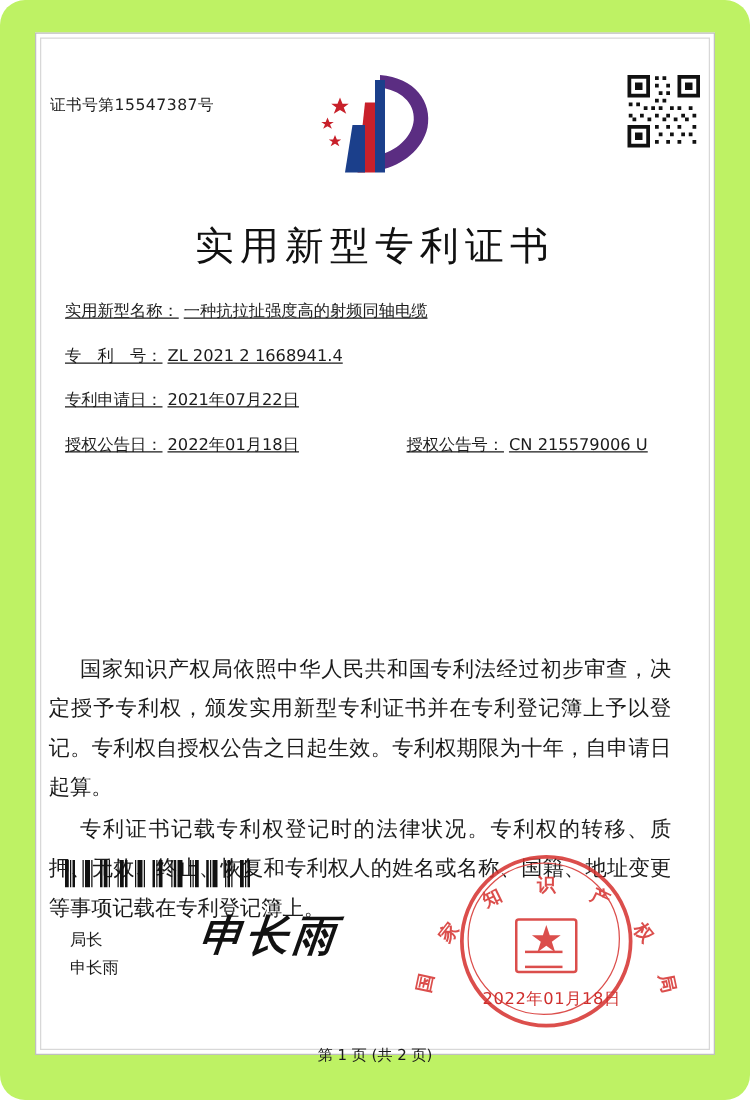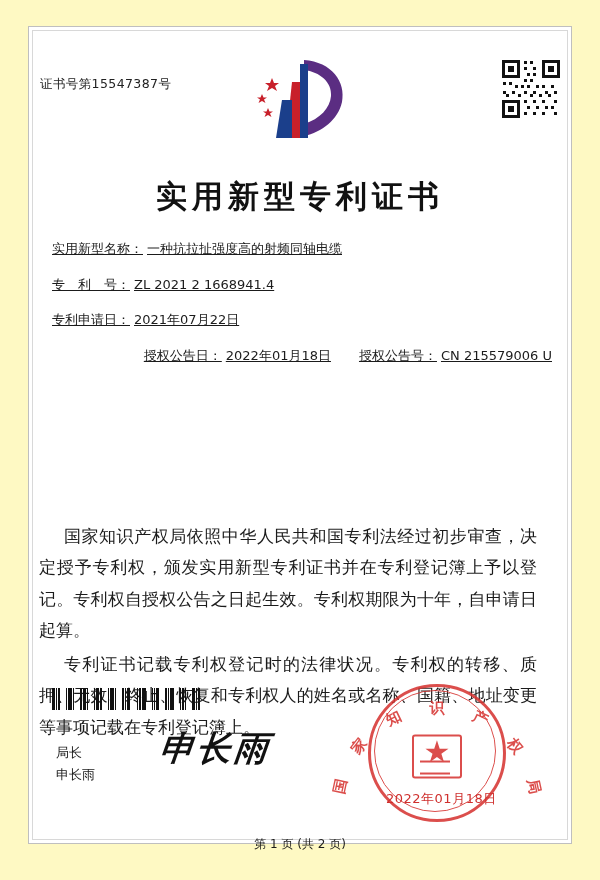--- a/index.html
+++ b/index.html
@@ -13,21 +13,22 @@
     font-family: "DejaVu Sans", "Liberation Sans", sans-serif;
     color: #1a1a1a;
     position: relative;
     overflow: hidden;
   }
   .page {
     position: absolute;
     left: 0; top: 0;
     width: 600px;
     height: 880px;
-    background: #fef9c3;
+    background: #bef264;
+    border-radius: 20px;
   }
   
   .cert-border {
     position: absolute;
     left: 28px;
     top: 26px;
     width: 544px;
     height: 818px;
     border: 1px solid #bfbfbf;
     box-sizing: border-box;
@@ -68,21 +69,21 @@
 
   
   .title {
     position: absolute;
     left: 0;
     top: 176px;
     width: 600px;
     text-align: center;
     font-family: "DejaVu Serif", "Liberation Serif", serif;
     font-size: 31px;
-    font-weight: bold;
+    font-weight: normal;
     letter-spacing: 5px;
     color: #111;
   }
 
   
   .fields {
     position: absolute;
     left: 52px;
     top: 240px;
     width: 500px;
@@ -96,24 +97,24 @@
     text-decoration: underline;
   }
   .field-label {
     white-space: pre;
     flex: none;
   }
   .field-value {
     margin-left: 4px;
   }
   .field-row.dual {
-    justify-content: flex-end;
+    justify-content: flex-start;
   }
   .field-row .second-label {
-    margin-left: 28px;
+    margin-left: 86px;
     white-space: pre;
   }
 
   
   .paras {
     position: absolute;
     left: 39px;
     top: 521px;
     width: 498px;
     font-size: 17px;

